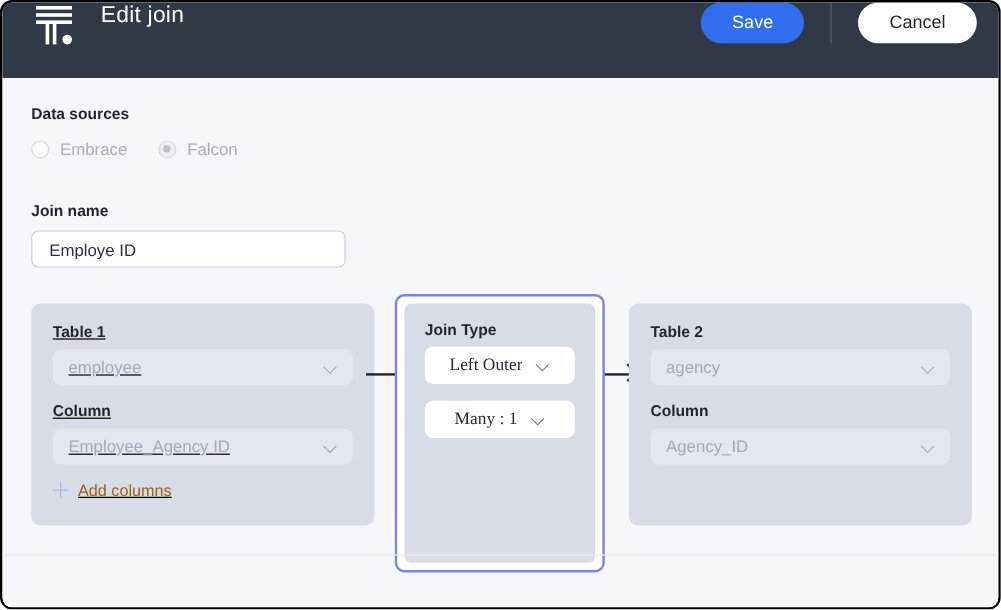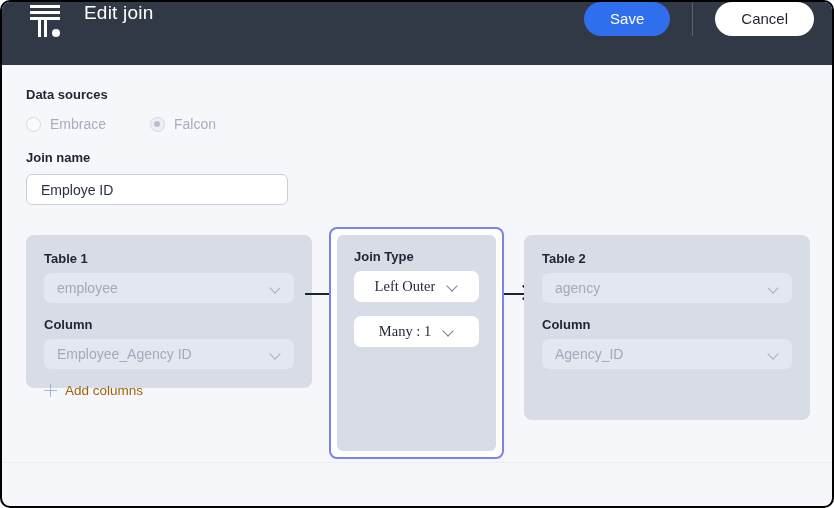--- a/index.html
+++ b/index.html
@@ -107,33 +107,32 @@
   
   .body {
     position: absolute;
     left: 0;
     top: 63px;
     right: 0;
     bottom: 0;
     background: #F6F7FA;
     padding: 22px 8px 0 24px;
     box-sizing: border-box;
-    border-radius: 14px;
   }
   .section-label {
     font-size: 13px;
     color: #1F2430;
     font-weight: bold;
     margin: 0 0 14px 0;
   }
   .radio-row {
     display: flex;
     align-items: center;
-    gap: 44px;
-    margin-bottom: 18px;
+    gap: 26px;
+    margin-bottom: 36px;
   }
   .radio-opt {
     display: flex;
     align-items: center;
     gap: 9px;
   }
   .radio {
     width: 15px;
     height: 15px;
     border-radius: 50%;
@@ -183,21 +182,21 @@
     margin-top: 22px;
     height: 200px;
   }
   .card {
     position: absolute;
     background: #D7DCE7;
     border-radius: 8px;
     box-sizing: border-box;
     padding: 16px 18px;
   }
-  .card-table1 { left: 0px;   top: 8px; width: 286px; height: 153px; }
+  .card-table1 { left: 0px;   top: 8px; width: 286px; height: 185px; text-decoration: underline; }
   .card-table2 { left: 498px; top: 8px; width: 286px; height: 185px; }
 
   .card-label {
     font-size: 13px;
     font-weight: bold;
     color: #1F2430;
     margin: 0 0 7px 0;
   }
   .select {
     position: relative;

